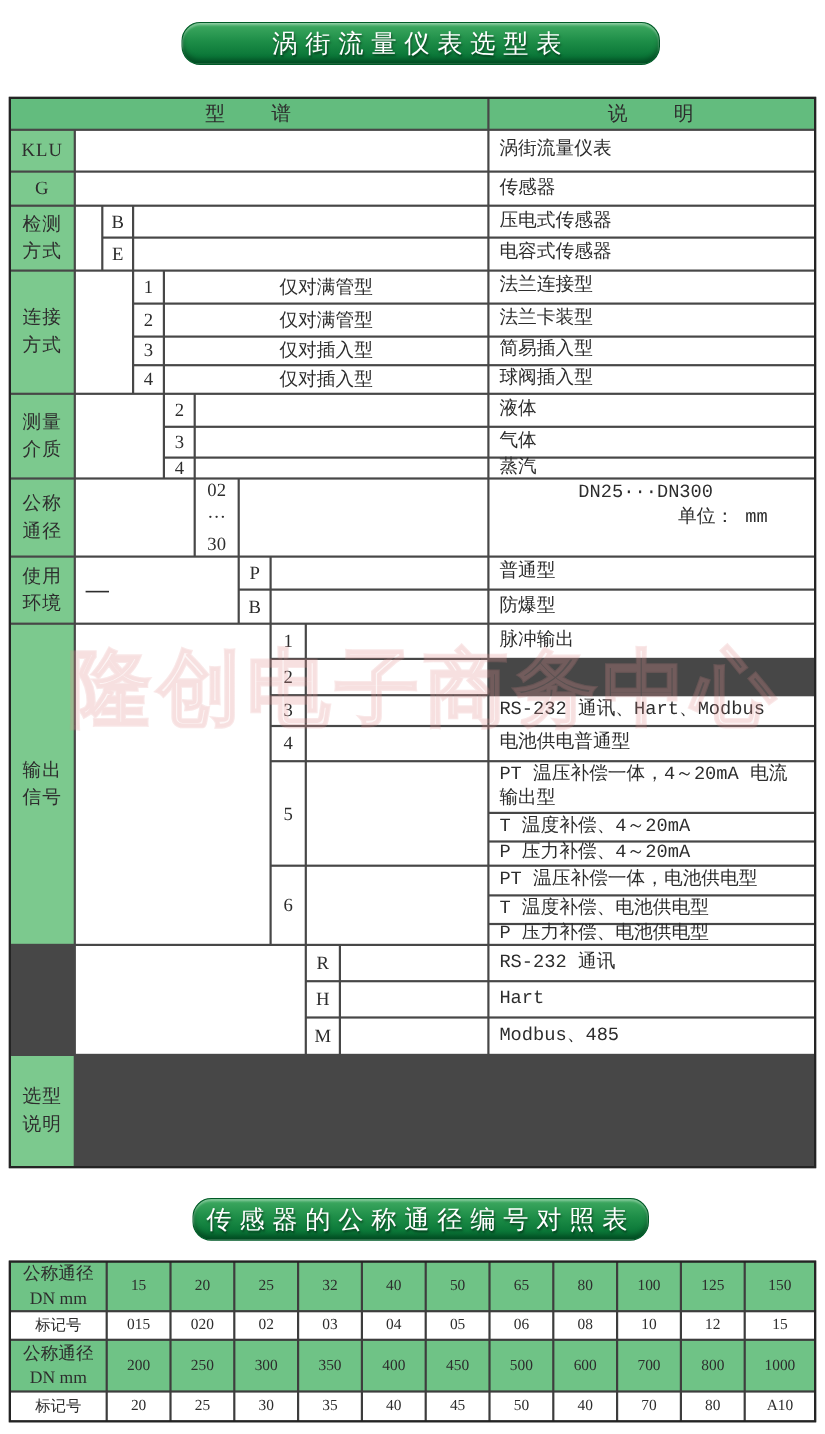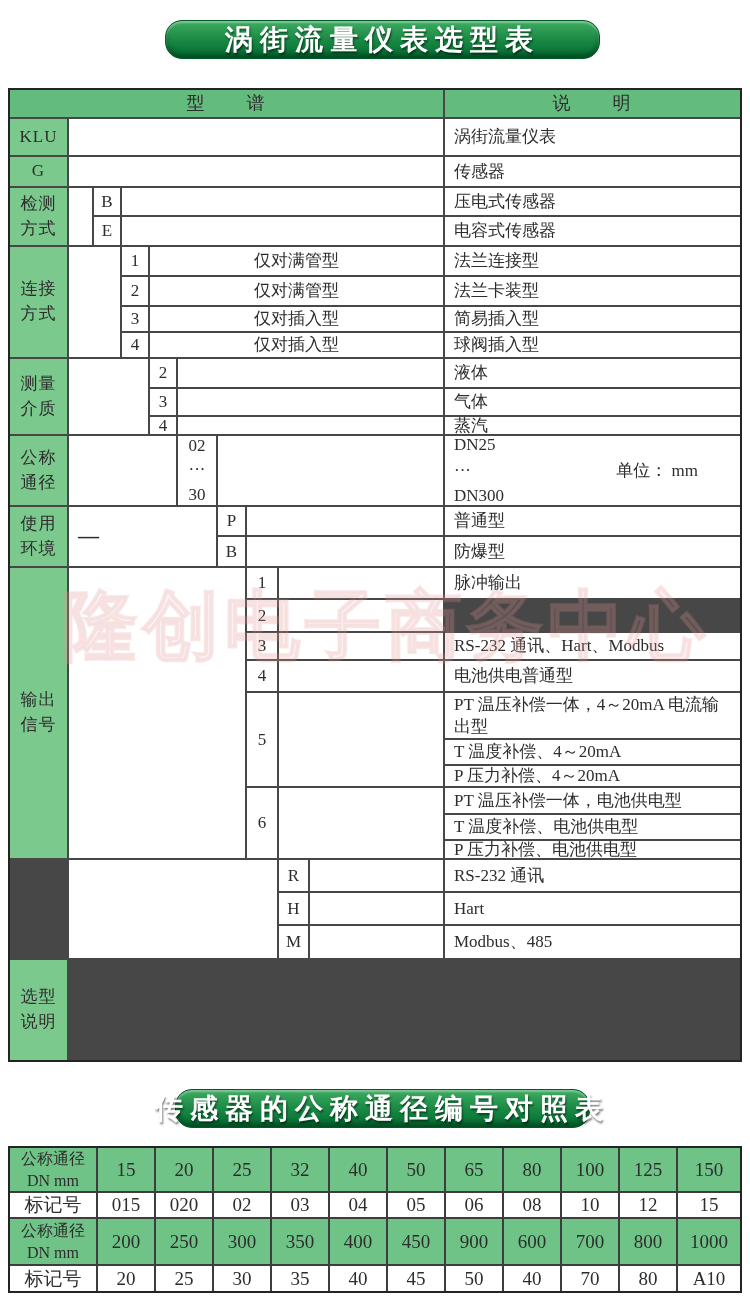--- a/index.html
+++ b/index.html
@@ -6,57 +6,57 @@
   #page{position:relative;width:750px;height:1304px;background:#ffffff;overflow:hidden;
         font-family:"Liberation Serif","DejaVu Serif",serif;color:#2d2d2d;}
 
   
   .banner{position:absolute;border-radius:17px;
     background:linear-gradient(to bottom,#40ab62 0%,#1d8d47 45%,#016b30 100%);
     border:1px solid #015a27;
     box-shadow:inset 0 2px 2px rgba(255,255,255,.35), inset 0 -4px 5px rgba(0,0,0,.30);
     display:flex;align-items:center;justify-content:center;}
   .banner span{color:#fff;font-family:"Liberation Sans","DejaVu Sans",sans-serif;
-    font-weight:bold;font-size:28px;letter-spacing:7px;
+    font-weight:normal;font-size:23px;letter-spacing:7px;
     text-shadow:1px 2px 2px rgba(0,0,0,.5);white-space:nowrap;}
   #banner-main{left:165px;top:20px;width:433px;height:37px;}
   #banner-dn{left:175px;top:1089px;width:413px;height:37px;}
 
   
   #spectrum{position:absolute;left:8px;top:88px;width:734px;height:974px;box-sizing:border-box;
     display:grid;gap:2px;background:#474747;border:2px solid #242424;
     grid-template-columns:57px 23px 26px 26px 26px 38px 27px 30px 29px 133px 295px;
     grid-template-rows:27px 36px 29px 27px 28px 28px 28px 24px 24px 28px 26px 17px 69px 28px 29px 30px 31px 26px 30px 45px 24px 20px 25px 24px 17px 31px 31px 32px 100px;}
   .c{background:#fff;display:flex;align-items:center;font-size:17px;line-height:1.25;}
   .ctr{justify-content:center;}
-  .desc{padding-left:9px;padding-right:20px;}
+  .desc{padding-left:9px;padding-right:20px;font-family:Liberation Mono, monospace;}
   .g{background:var(--green-label);display:flex;flex-direction:column;align-items:center;
      justify-content:center;line-height:1.45;letter-spacing:1px;font-size:17px;}
   .hdr{background:var(--green-header);display:flex;align-items:center;justify-content:center;
      font-size:18px;letter-spacing:2px;}
   .stack{flex-direction:column;justify-content:center;line-height:1.45;}
-  .stack-left{flex-direction:column;align-items:flex-start;justify-content:center;line-height:1.5;}
+  .stack-left{flex-direction:row;align-items:flex-start;justify-content:center;line-height:1.5;}
   .dash-cell{padding-left:9px;font-weight:900;font-size:21px;}
   .rel{position:relative;}
   .unit{position:absolute;right:42px;top:50%;transform:translateY(-50%);font-size:17px;}
   .sel-cell{flex-direction:column;align-items:flex-start;justify-content:center;
      padding-left:15px;padding-right:8px;line-height:1.62;font-size:17px;}
 
   
   #watermark{position:absolute;left:62px;top:576px;width:688px;height:92px;z-index:6;
     font-size:76px;font-weight:bold;letter-spacing:5px;white-space:nowrap;overflow:hidden;
     color:rgba(235,170,170,0.10);-webkit-text-stroke:2px rgba(225,140,140,0.20);
     pointer-events:none;font-family:"Liberation Sans","DejaVu Sans",sans-serif;}
 
   
   #dn-table{position:absolute;left:8px;top:1146px;width:734px;height:147px;box-sizing:border-box;
     display:grid;gap:2px;background:#3d3d3d;border:2px solid #242424;
     grid-template-columns:86px repeat(10,56px) 62px;
     grid-template-rows:43px 24px 45px 25px;}
-  .dn{background:#fff;display:flex;align-items:center;justify-content:center;font-size:19px;}
+  .dn{background:#fff;display:flex;align-items:center;justify-content:center;font-size:14px;}
   .dn.green{background:var(--green-dn);}
   .dn-label{flex-direction:column;line-height:1.35;font-size:16px;}
 </style>
 </head>
 <body>
 
 <div id="page">
 
   <div class="banner" id="banner-main">
     <span>涡街流量仪表选型表</span>
@@ -233,21 +233,21 @@
     <div class="dn green dn-label">
       <span>公称通径</span>
       <span>DN mm</span>
     </div>
     <div class="dn green">200</div>
     <div class="dn green">250</div>
     <div class="dn green">300</div>
     <div class="dn green">350</div>
     <div class="dn green">400</div>
     <div class="dn green">450</div>
-    <div class="dn green">900</div>
+    <div class="dn green">500</div>
     <div class="dn green">600</div>
     <div class="dn green">700</div>
     <div class="dn green">800</div>
     <div class="dn green">1000</div>
 
     <div class="dn">标记号</div>
     <div class="dn">20</div>
     <div class="dn">25</div>
     <div class="dn">30</div>
     <div class="dn">35</div>

